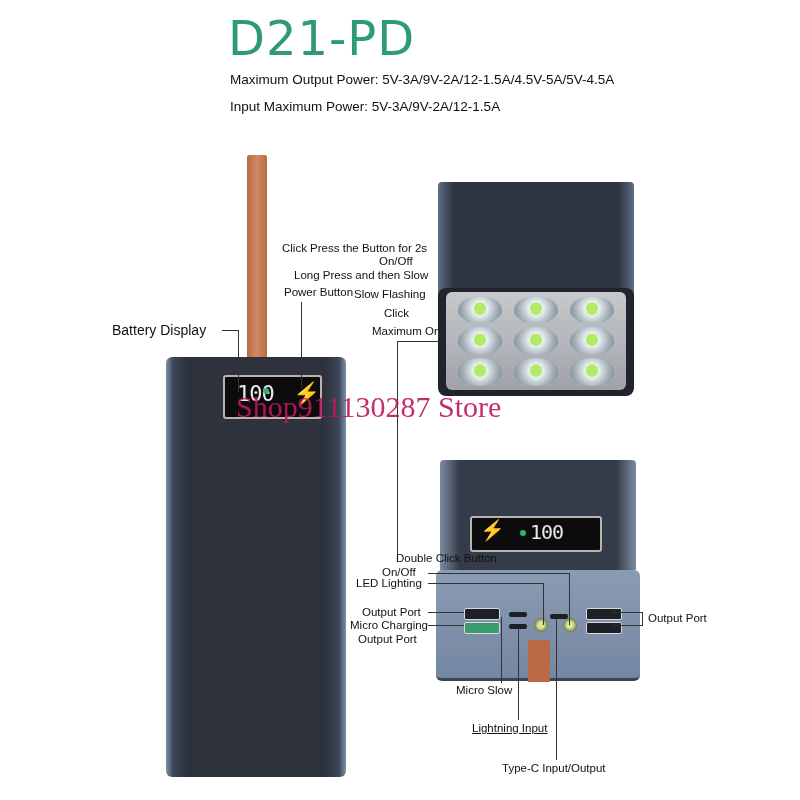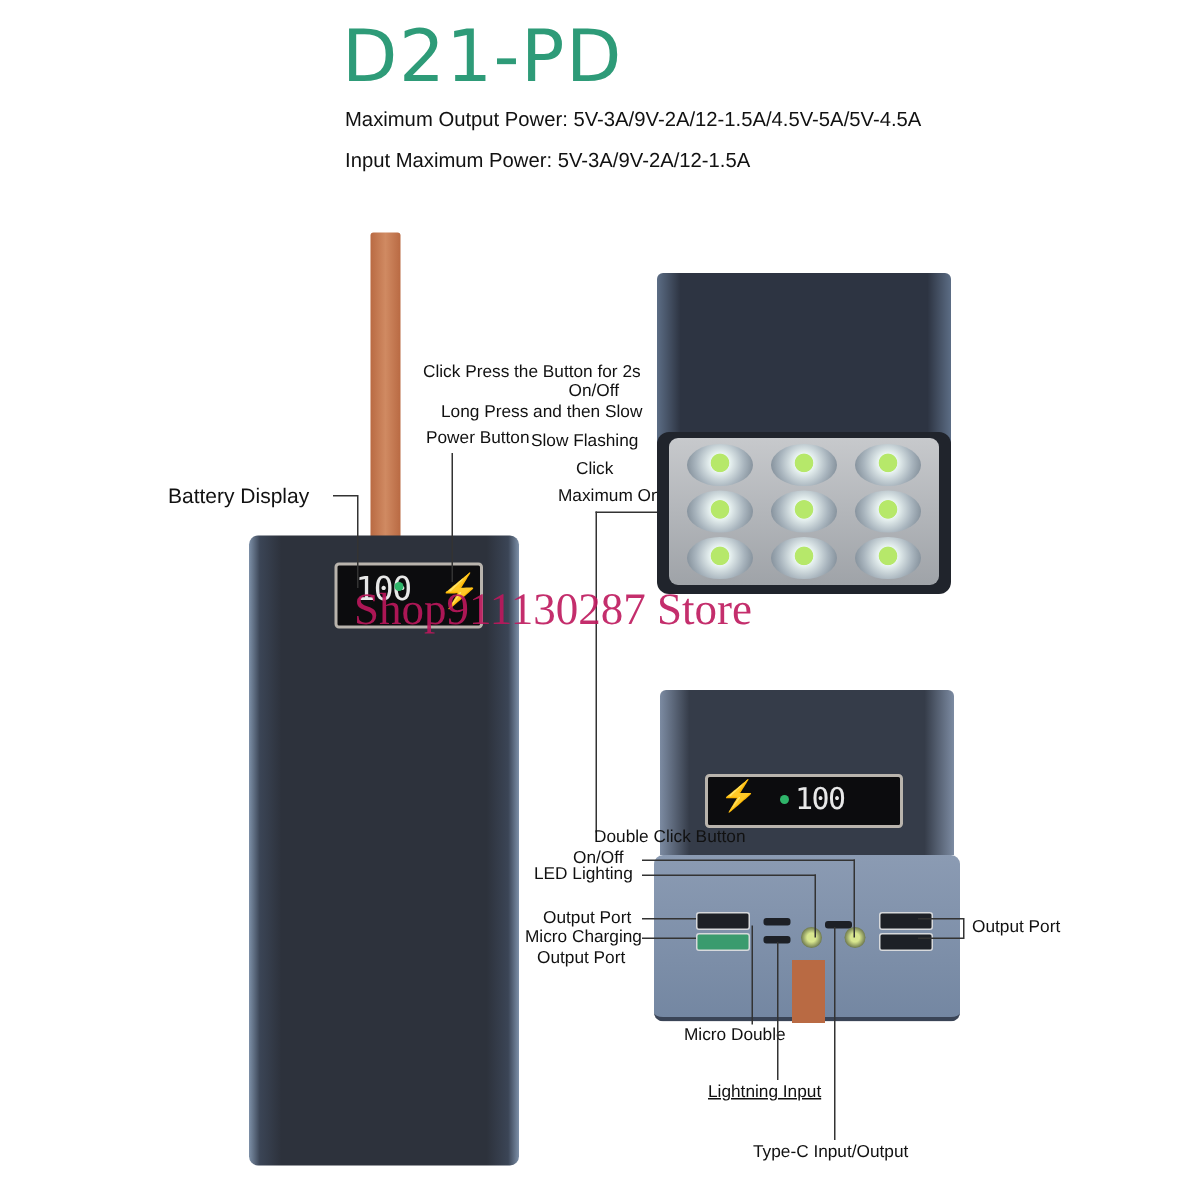--- a/index.html
+++ b/index.html
@@ -116,18 +116,18 @@
 <div class="line" style="left:428px; top:612px; width:36px; height:1px;"></div>
 <div class="abs lbl" style="left:350px; top:620px;">Micro Charging</div>
 <div class="line" style="left:428px; top:625px; width:36px; height:1px;"></div>
 <div class="abs lbl" style="left:358px; top:634px;">Output Port</div>
 
 <div class="abs lbl" style="left:648px; top:613px;">Output Port</div>
 <div class="line" style="left:612px; top:612px; width:30px; height:1px;"></div>
 <div class="line" style="left:612px; top:625px; width:30px; height:1px;"></div>
 <div class="line" style="left:642px; top:612px; width:1px; height:14px;"></div>
 
-<div class="abs lbl" style="left:456px; top:685px;">Micro Double</div>
+<div class="abs lbl" style="left:456px; top:685px;">Micro Slow</div>
 <div class="line" style="left:501px; top:617px; width:1px; height:66px;"></div>
 <div class="abs lbl" style="left:472px; top:723px;text-decoration:underline;">Lightning Input</div>
 <div class="line" style="left:518px; top:628px; width:1px; height:92px;"></div>
 <div class="abs lbl" style="left:502px; top:763px;">Type-C Input/Output</div>
 <div class="line" style="left:556px; top:618px; width:1px; height:142px;"></div>
 
 </body></html>

